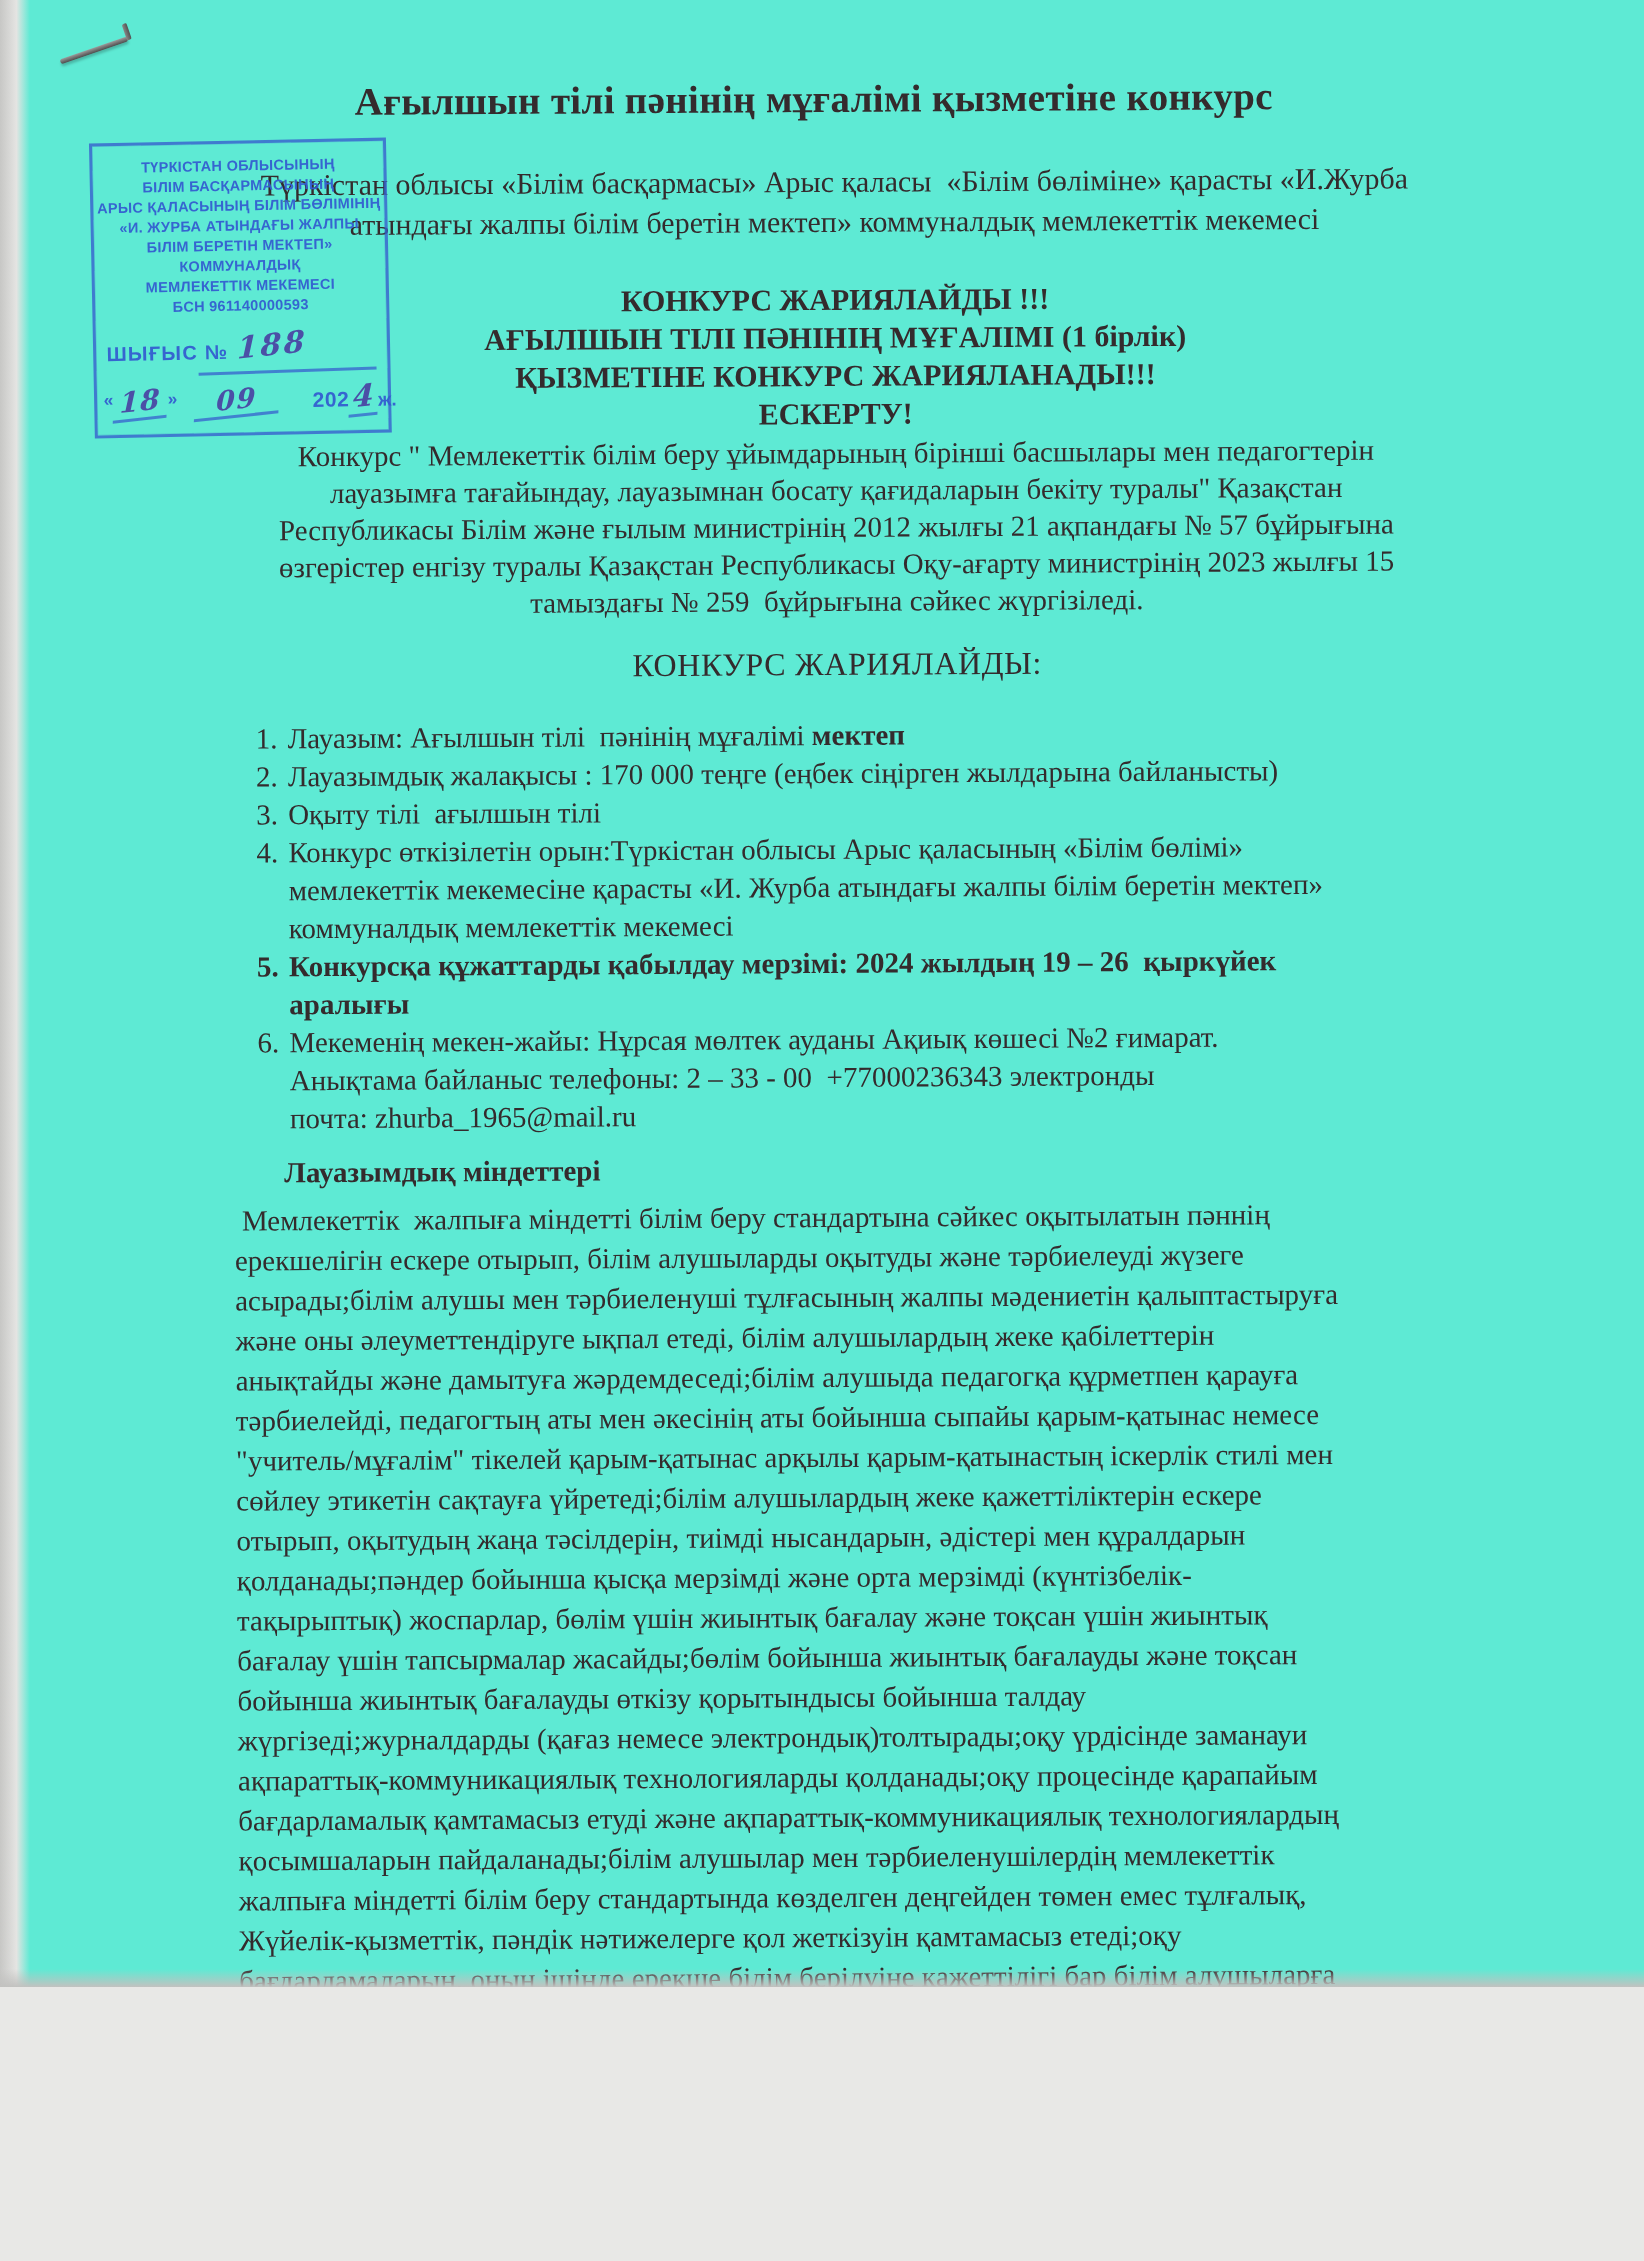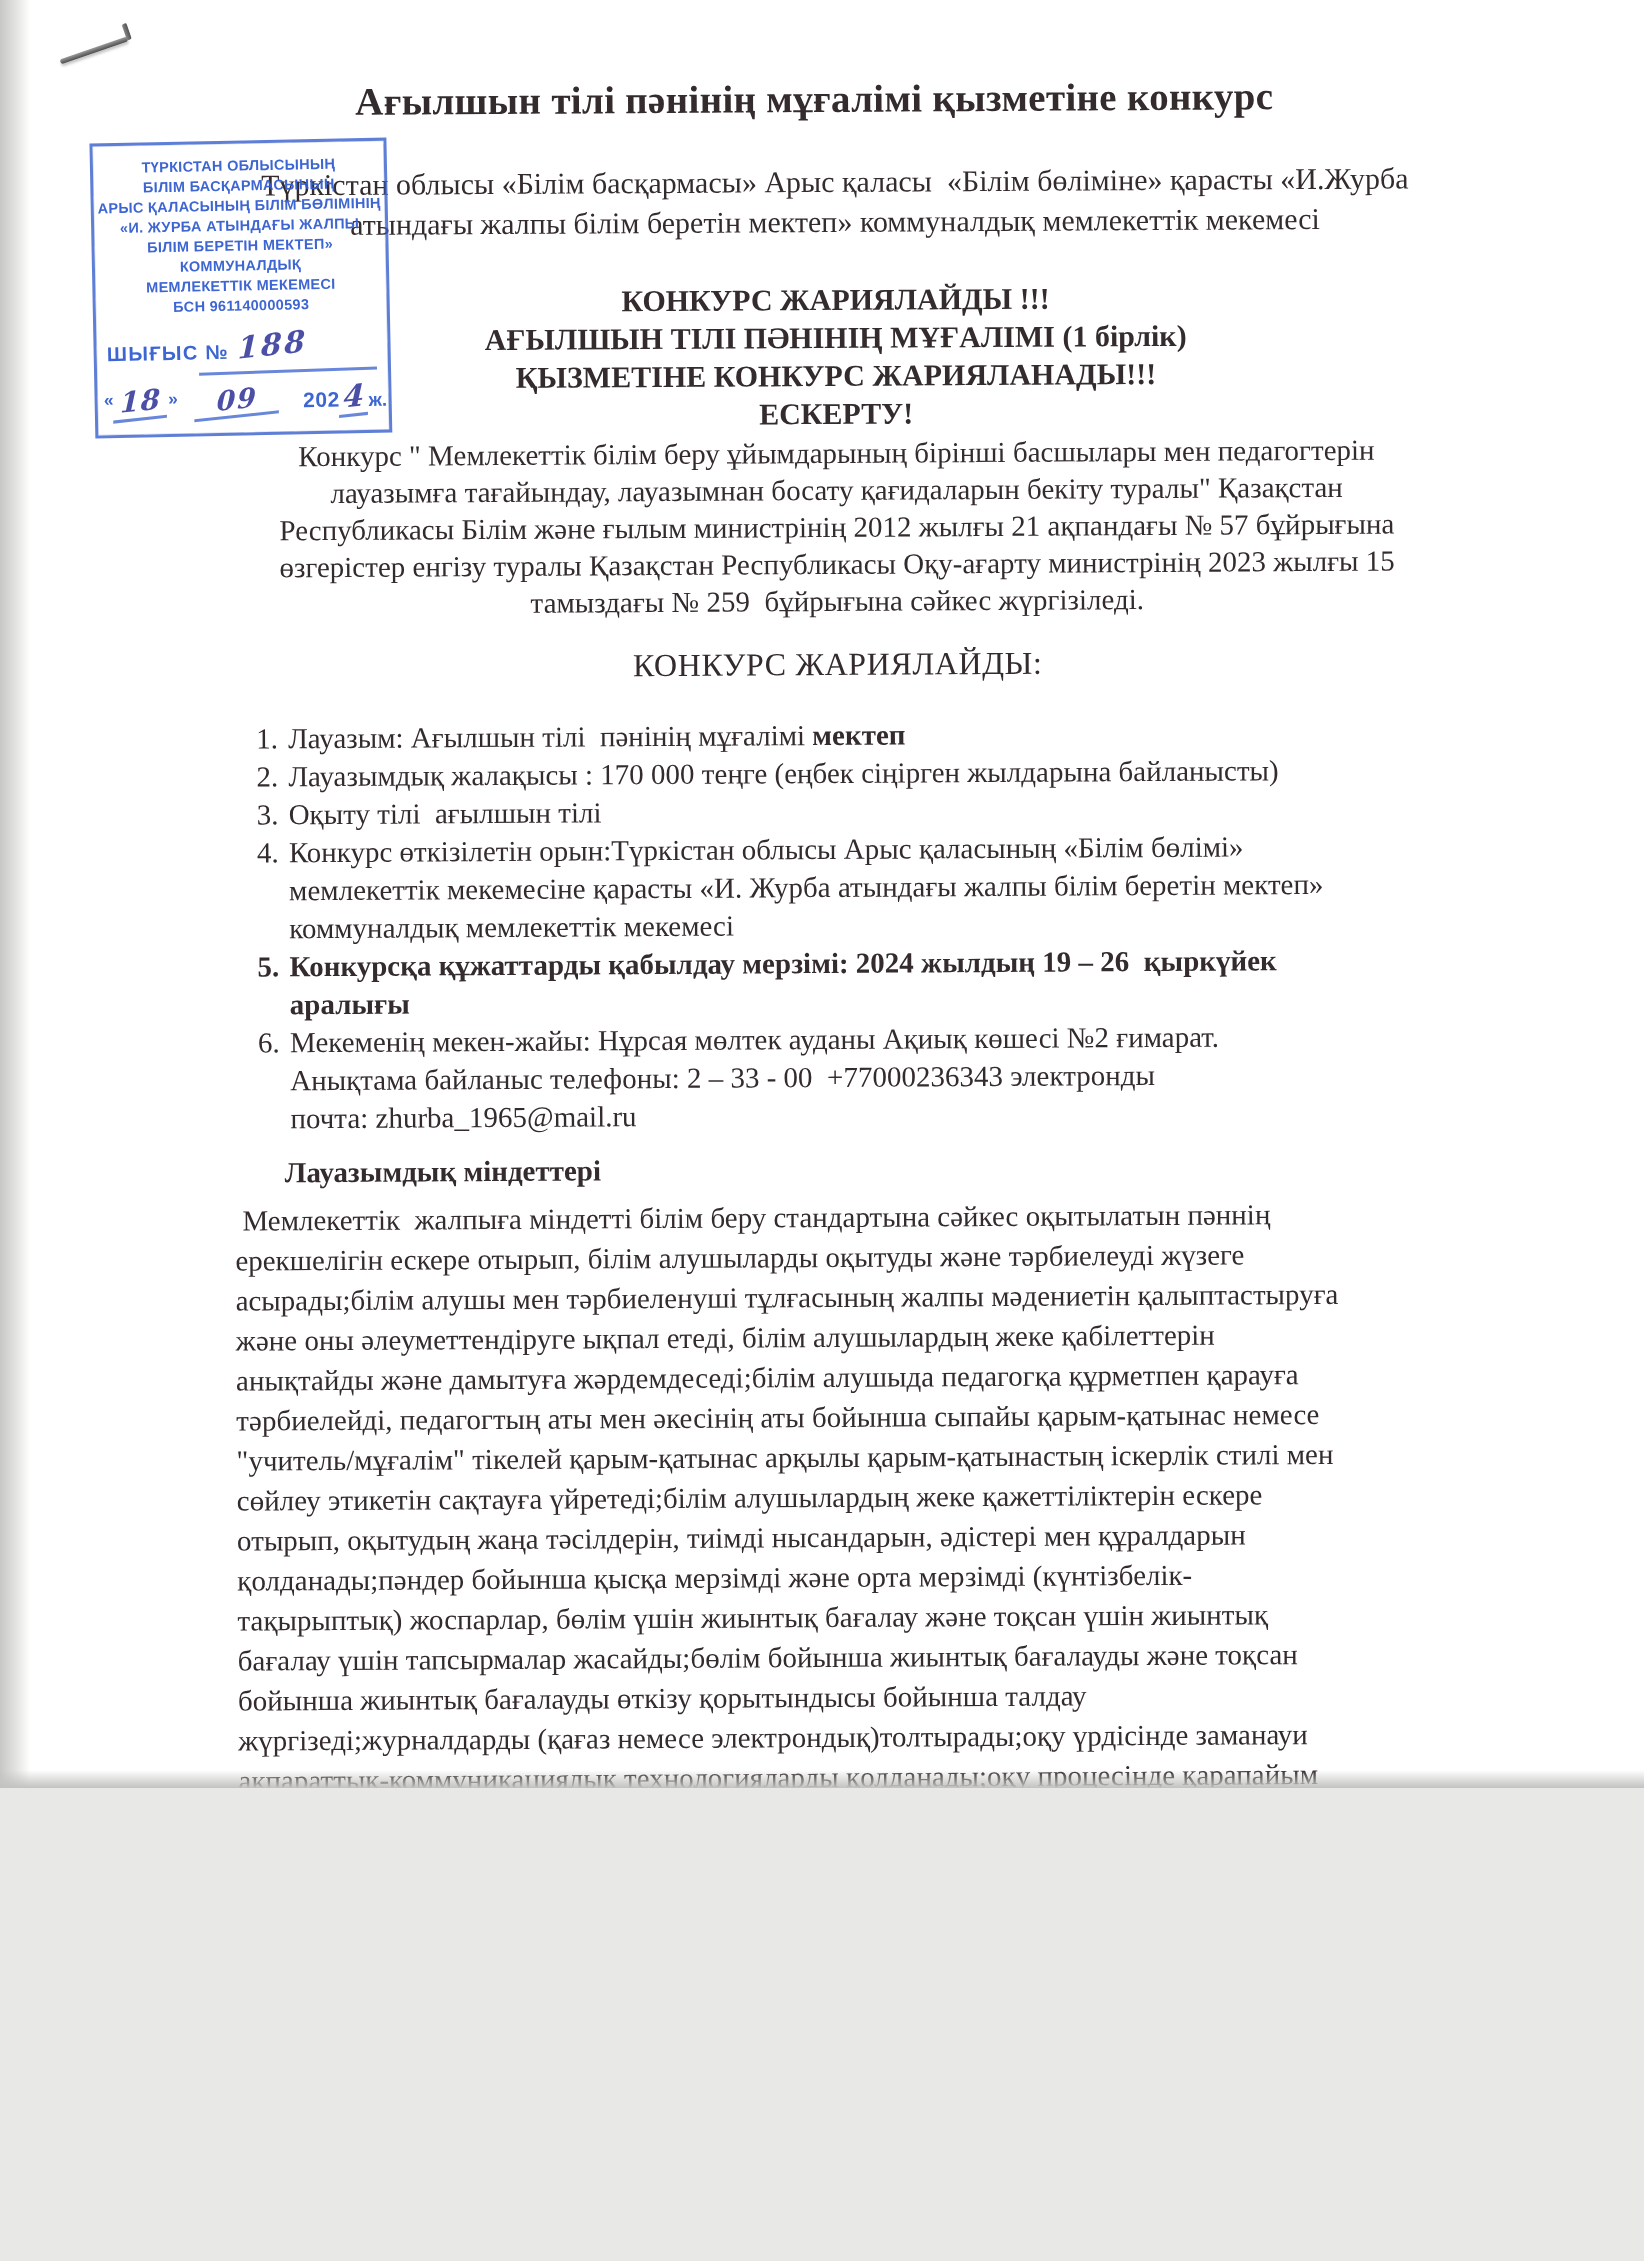--- a/index.html
+++ b/index.html
@@ -2,22 +2,22 @@
 <html style="font-size:10.3px"><head>
 <meta charset="utf-8">
 <style>
   html,body{margin:0;padding:0;}
   body{
     width:1644px;height:2261px;
     background:#e8e8e6;
     font-family:"Liberation Serif", serif;
   }
   .page{
-    position:relative;width:1644px;height:1788px;overflow:hidden;
-    background:#ffffff;color:#342b2d;
+    position:relative;width:1644px;height:1987px;overflow:hidden;
+    background:#5eead4;color:#342b2d;
   }
   
   .edge-left{
     position:absolute;left:0;top:0;width:30px;height:100%;
     background:linear-gradient(90deg,#c7c7c5 0%,#e4e4e2 55%,rgba(252,252,250,0) 100%);
   }
   .edge-bottom{
     position:absolute;left:0;bottom:0;width:100%;height:18px;
     background:linear-gradient(0deg,#c2c2c0 0%,rgba(252,252,250,0) 100%);
   }
@@ -74,21 +74,21 @@
     font-family:"DejaVu Serif", serif;font-style:italic;font-weight:bold;
     color:#4b4fa6;display:inline-block;transform:rotate(-5deg) skewX(-8deg);
   }
   .out-num{font-size:30px;margin-left:9px;position:relative;top:-2.6px;letter-spacing:2.6px;}
   .u1{position:absolute;left:102px;top:227px;width:178px;height:3.2px;
       background:rgba(55,95,205,.75);transform:rotate(-0.8deg);}
   .stamp-date{position:absolute;left:6.4px;top:237px;font-size:18.7px;font-weight:bold;white-space:nowrap;}
   .q{font-size:17.4px;vertical-align:5.2px;}
   .d-day{font-size:28px;padding:0 6.4px;border-bottom:3.2px solid rgba(55,95,205,.75);letter-spacing:1.3px;}
   .d-month{font-size:27px;margin-left:17px;padding:0 22px;border-bottom:3.2px solid rgba(55,95,205,.75);letter-spacing:1.9px;}
-  .d-year{font-size:21px;margin-left:23px;letter-spacing:0.6px;text-align:center;}
+  .d-year{font-size:21px;margin-left:33px;letter-spacing:0.6px;text-align:center;}
   .d-y4{font-size:30px;padding:0 3.9px;border-bottom:3.2px solid rgba(55,95,205,.75);}
   .d-zh{font-size:18.7px;}
 </style>
 </head>
 <body>
 
 <div class="page">
 
   <div class="edge-left"></div>
 

